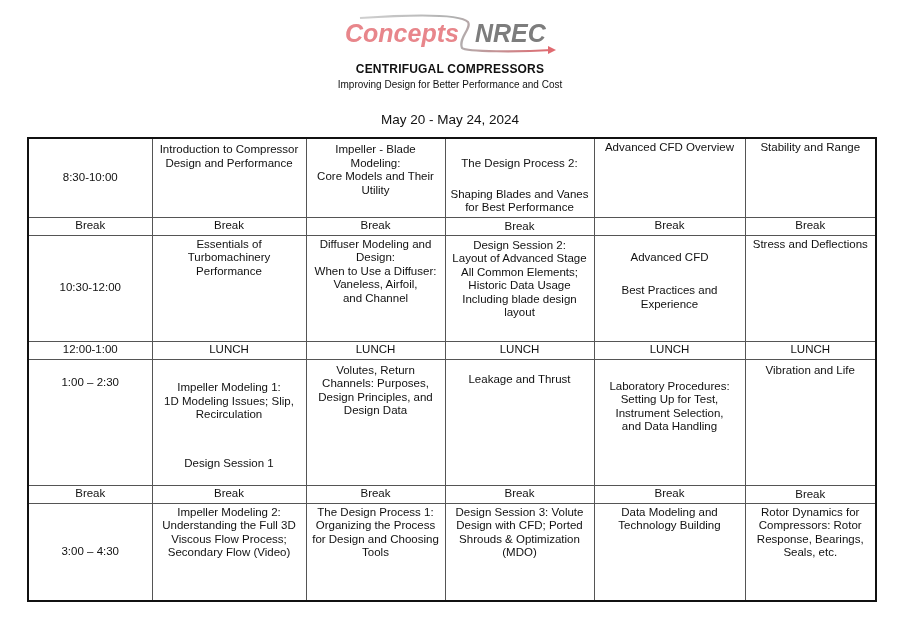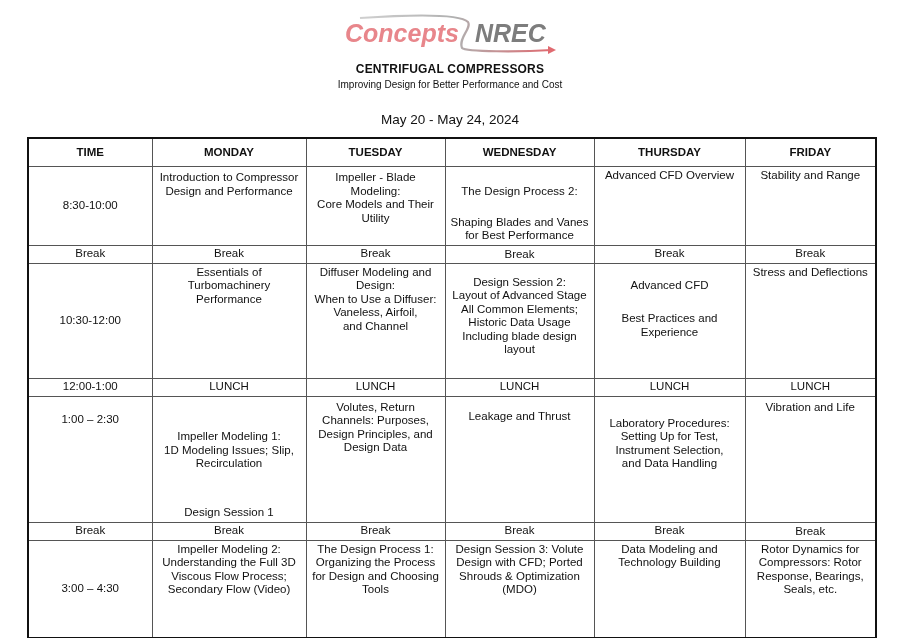--- a/index.html
+++ b/index.html
@@ -109,28 +109,20 @@
 <table class="sched">
   <colgroup>
     <col style="width:124px">
     <col style="width:154px">
     <col style="width:139px">
     <col style="width:149px">
     <col style="width:151px">
     <col style="width:131px">
   </colgroup>
   <tbody>
-      <tr>
-    <th>TIME</th>
-    <th>MONDAY</th>
-    <th>TUESDAY</th>
-    <th>WEDNESDAY</th>
-    <th>THURSDAY</th>
-    <th>FRIDAY</th>
-  </tr>
 
   <tr class="r1">
     <td class="time">8:30-10:00</td>
     <td style="padding-top:4px">Introduction to Compressor Design and Performance</td>
     <td style="padding-top:4px">Impeller - Blade Modeling:
 Core Models and Their Utility</td>
     <td style="padding-top:4px">
       <span>The Design Process 2:</span>
       <span class="gap" style="height:4px"></span>
       <span>Shaping Blades and Vanes for Best Performance</span>
@@ -147,21 +139,21 @@
     <td>Break</td>
     <td>Break</td>
   </tr>
 
   <tr class="r2">
     <td class="time">10:30-12:00</td>
     <td>Essentials of Turbomachinery Performance</td>
     <td>Diffuser Modeling and Design:
 When to Use a Diffuser: Vaneless, Airfoil,
 and Channel</td>
-    <td style="padding-top:12px">Design Session 2:
+    <td style="padding-top:3px">Design Session 2:
 Layout of Advanced Stage All Common Elements;
 Historic Data Usage Including blade design layout</td>
     <td>
       <span>Advanced CFD</span>
       <span class="gap"></span>
       <span>Best Practices and Experience</span>
     </td>
     <td>Stress and Deflections</td>
   </tr>
 
@@ -169,21 +161,21 @@
     <td>12:00-1:00</td>
     <td>LUNCH</td>
     <td>LUNCH</td>
     <td>LUNCH</td>
     <td>LUNCH</td>
     <td>LUNCH</td>
   </tr>
 
   <tr class="r3">
     <td style="padding-top:16px">1:00 – 2:30</td>
-    <td style="padding-top:20px">
+    <td style="padding-top:8px">
       <span>Impeller Modeling 1:
 1D Modeling Issues; Slip, Recirculation</span>
       <span class="gap-lg"></span>
       <span>Design Session 1</span>
     </td>
     <td style="padding-top:4px">Volutes, Return Channels:  Purposes, Design Principles, and Design Data</td>
     <td style="padding-top:13px">Leakage and Thrust</td>
     <td style="padding-top:20px">Laboratory Procedures: Setting Up for Test, Instrument Selection,
 and Data Handling</td>
     <td style="padding-top:4px">Vibration and Life</td>

